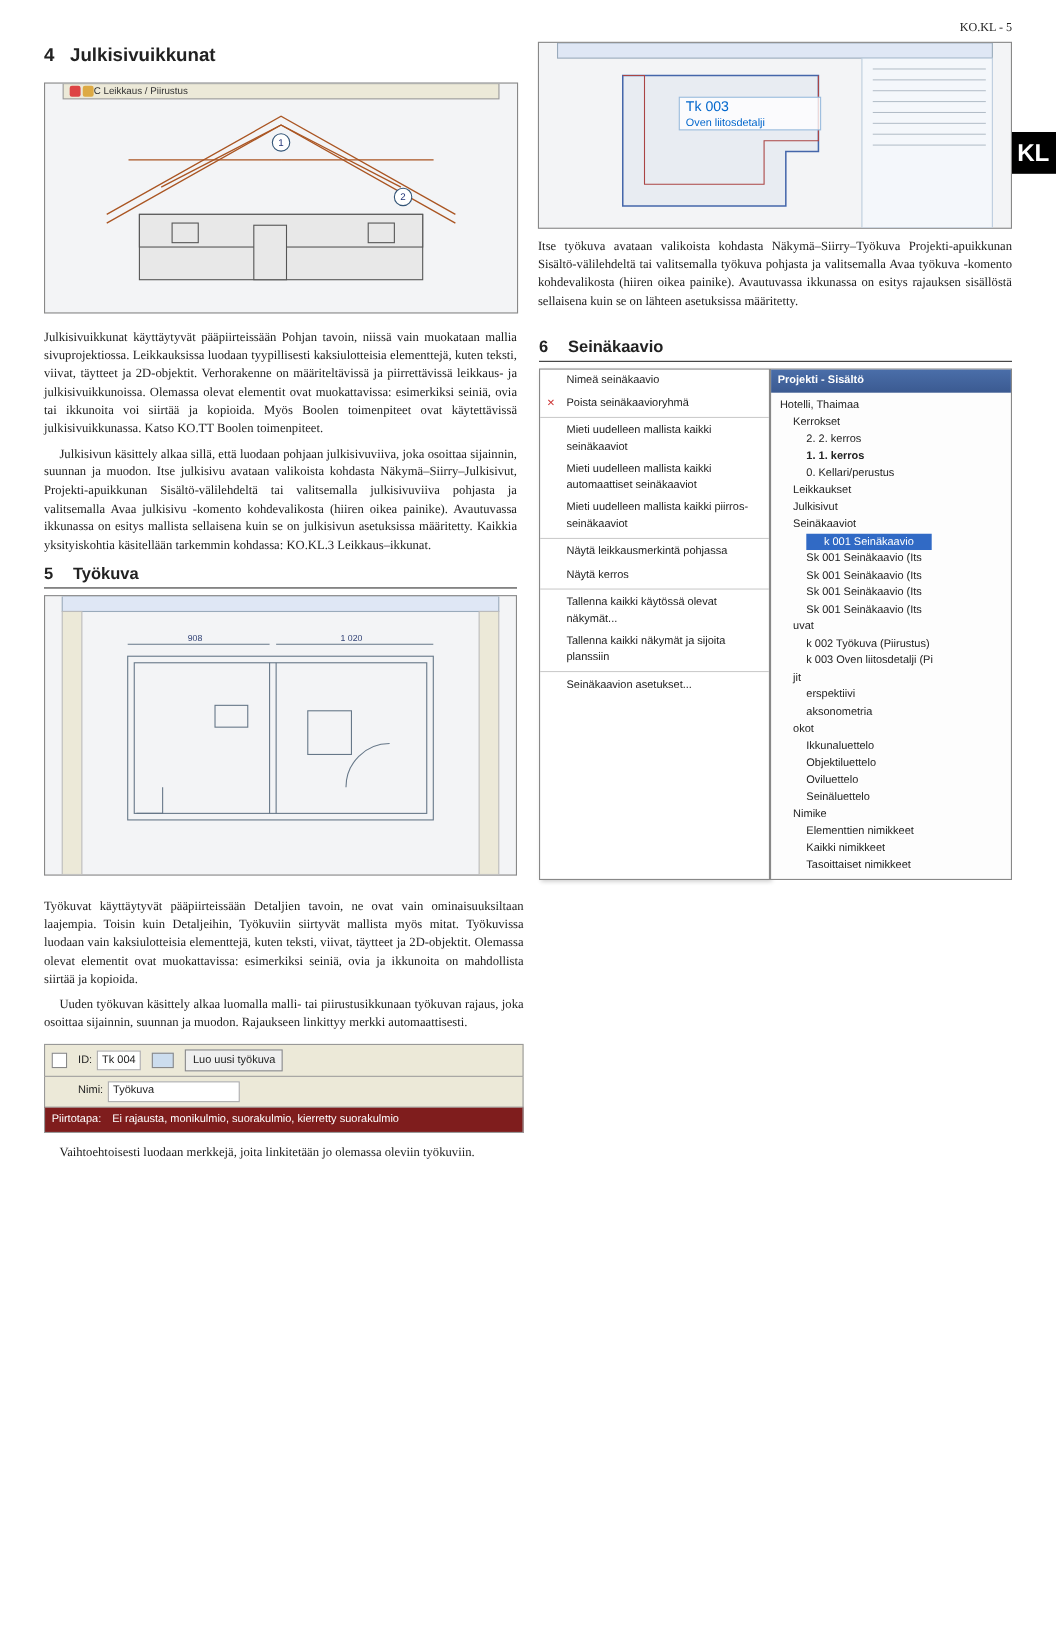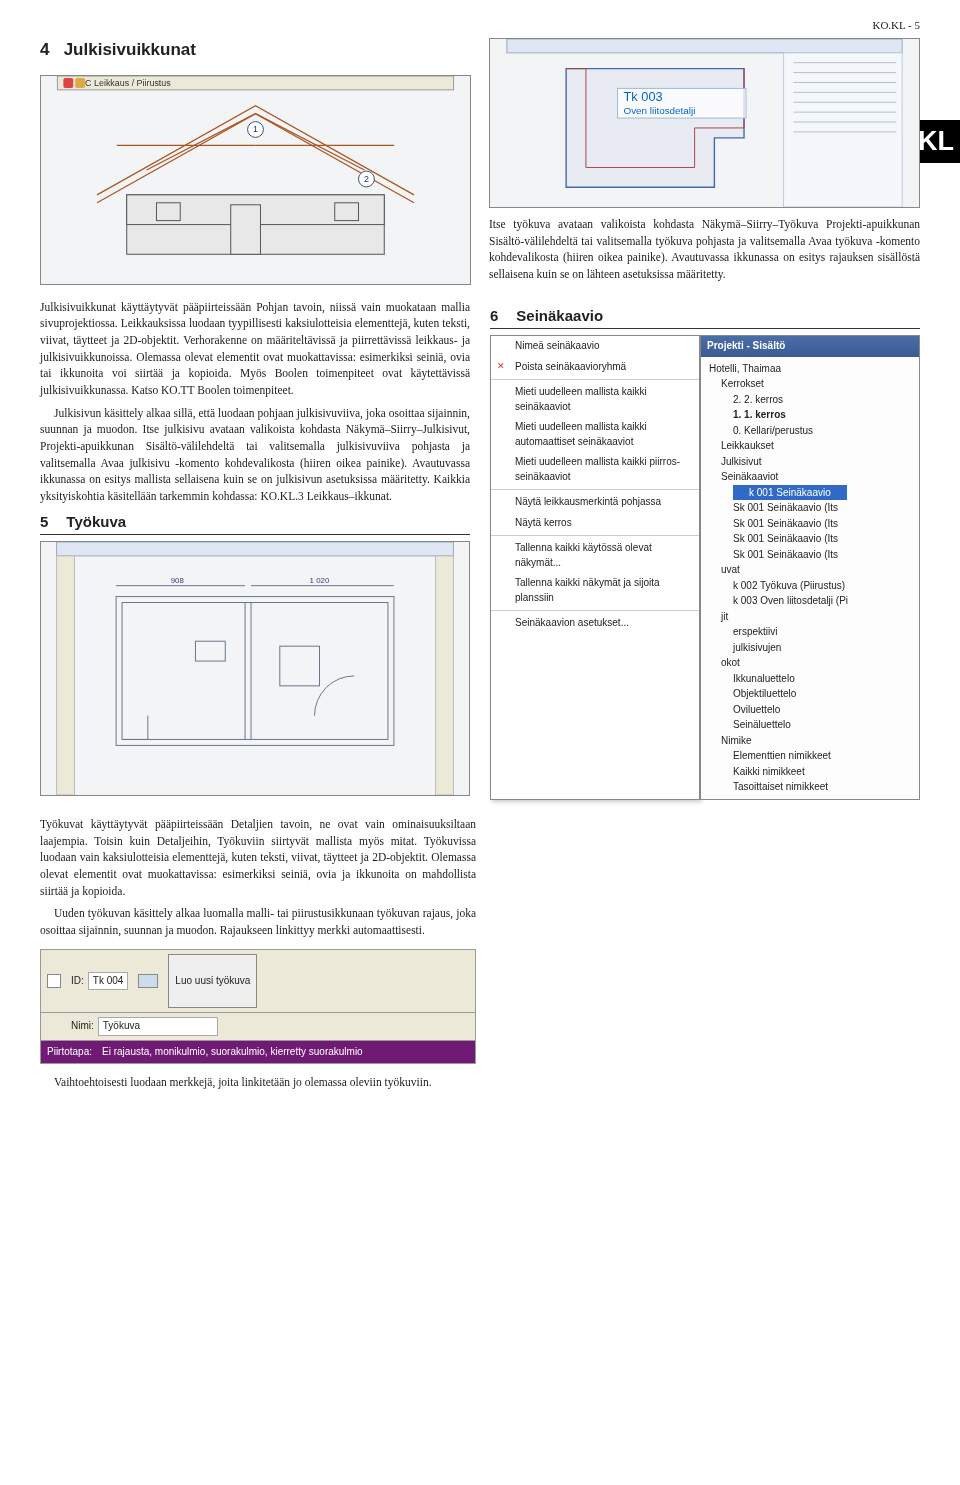--- a/index.html
+++ b/index.html
@@ -54,21 +54,21 @@
     gap: 18px;
   }
   .side-tab {
     position: absolute;
     right: 0;
     top: 120px;
     background: #000;
     color: #fff;
     font-family: Arial, sans-serif;
     font-weight: bold;
-    font-size: 27px;
+    font-size: 22px;
     padding: 8px 6px;
     text-align: center;
     line-height: 1;
   }
   .fig {
     border: 1px solid #888;
     background: #f3f4f6;
     width: 100%;
     display: flex;
     align-items: center;
@@ -109,21 +109,21 @@
   }
   .dialog-bar .inp {
     border: 1px solid #aaa;
     background: #fff;
     padding: 1px 4px;
     font-size: 10px;
   }
   .dialog-bar .btn {
     border: 1px solid #888;
     background: #efefef;
-    padding: 19px 6px;
+    padding: 2px 6px;
     font-size: 10px;
   }
   .menu-panel {
     border: 1px solid #888;
     background: #fdfdfd;
     font-family: Tahoma, Arial, sans-serif;
     font-size: 10px;
   }
   .menu-panel .title {
     background: linear-gradient(#4a6ea9, #3b5a91);
@@ -317,21 +317,21 @@
             <div class="item ind2"><span class="hl">k 001 Seinäkaavio</span></div>
             <div class="item ind2">Sk 001 Seinäkaavio (Its</div>
             <div class="item ind2">Sk 001 Seinäkaavio (Its</div>
             <div class="item ind2">Sk 001 Seinäkaavio (Its</div>
             <div class="item ind2">Sk 001 Seinäkaavio (Its</div>
             <div class="item ind1">uvat</div>
             <div class="item ind2">k 002 Työkuva (Piirustus)</div>
             <div class="item ind2">k 003 Oven liitosdetalji (Pi</div>
             <div class="item ind1">jit</div>
             <div class="item ind2">erspektiivi</div>
-            <div class="item ind2">julkisivujen</div>
+            <div class="item ind2">aksonometria</div>
             <div class="item ind1">okot</div>
             <div class="item ind2">Ikkunaluettelo</div>
             <div class="item ind2">Objektiluettelo</div>
             <div class="item ind2">Oviluettelo</div>
             <div class="item ind2">Seinäluettelo</div>
             <div class="item ind1">Nimike</div>
             <div class="item ind2">Elementtien nimikkeet</div>
             <div class="item ind2">Kaikki nimikkeet</div>
             <div class="item ind2">Tasoittaiset nimikkeet</div>
           </div>
@@ -356,21 +356,21 @@
         <span style="display:inline-block;width:20px;height:14px;border:1px solid #888;background:#cde;"></span>
         <span class="btn">Luo uusi työkuva</span>
       </div>
       <div class="dialog-bar" style="margin-top:0;border-top:none;">
         <span style="width:14px;"></span>
         <span class="field">
           <span>Nimi:</span>
           <span class="inp" style="min-width:120px;">Työkuva</span>
         </span>
       </div>
-      <div class="dialog-bar" style="margin-top:0;border-top:none;background:#701a75;color:#fff;">
+      <div class="dialog-bar" style="margin-top:0;border-top:none;background:#7f1d1d;color:#fff;">
         <span>Piirtotapa:</span>
         <span>Ei rajausta, monikulmio, suorakulmio, kierretty suorakulmio</span>
       </div>
 
       <p style="margin-top:10px;">Vaihtoehtoisesti luodaan merkkejä, joita linkitetään jo olemassa oleviin työkuviin.</p>
     </div>
     <div class="bottom-right"></div>
   </div>
 </div>
 

